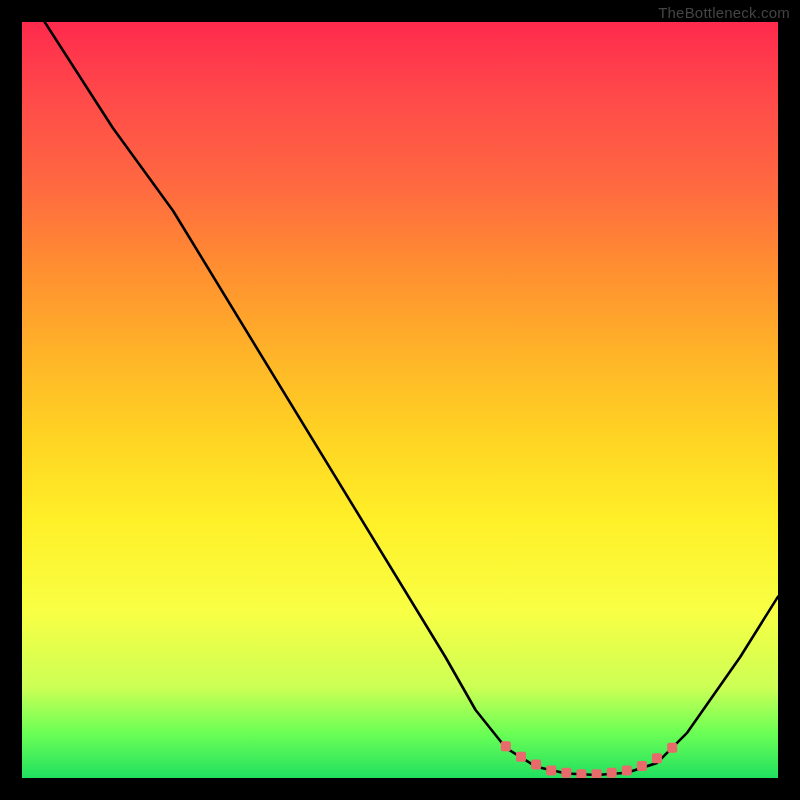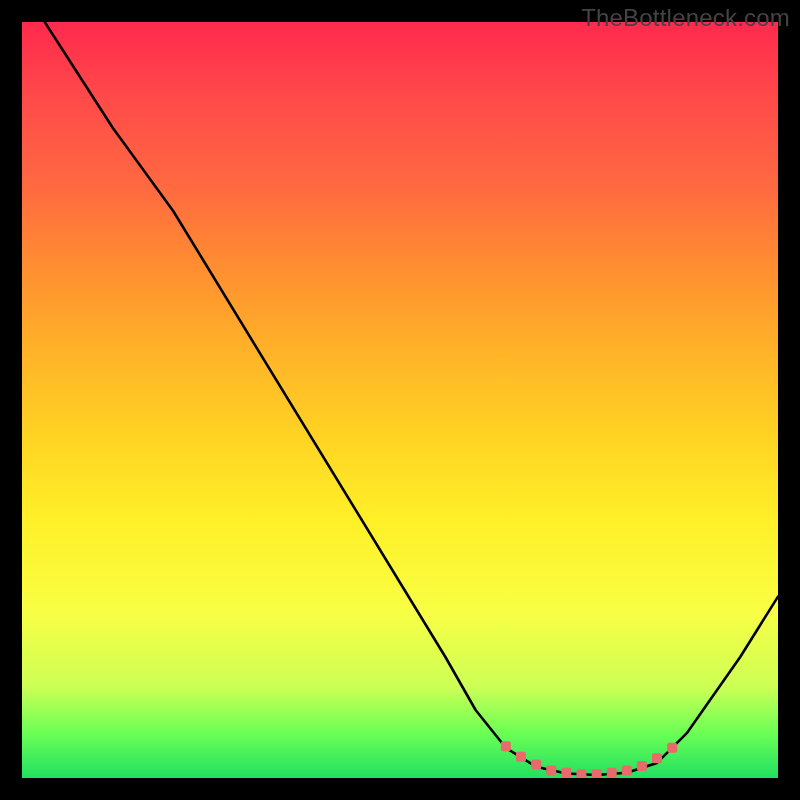--- a/index.html
+++ b/index.html
@@ -15,21 +15,21 @@
     position: relative;
     width: 800px;
     height: 800px;
     background: #000;
   }
   .watermark {
     position: absolute;
     top: 4px;
     right: 10px;
     color: #444;
-    font-size: 24px;
+    font-size: 15px;
     font-weight: 500;
     z-index: 10;
     letter-spacing: 0.2px;
   }
   .plot {
     position: absolute;
     left: 22px;
     top: 22px;
     width: 756px;
     height: 756px;

